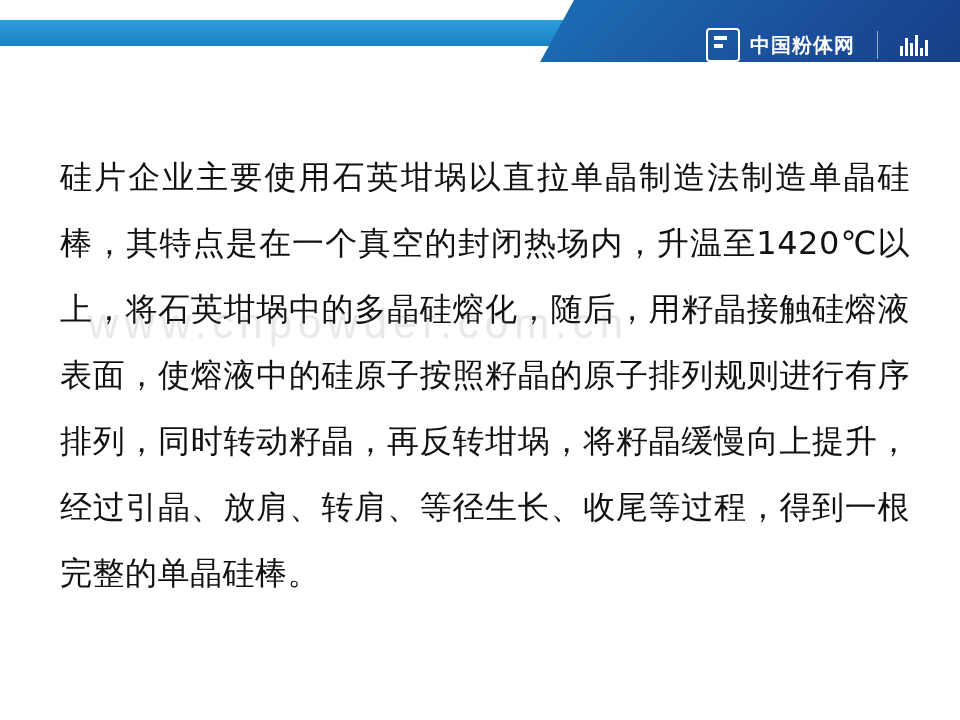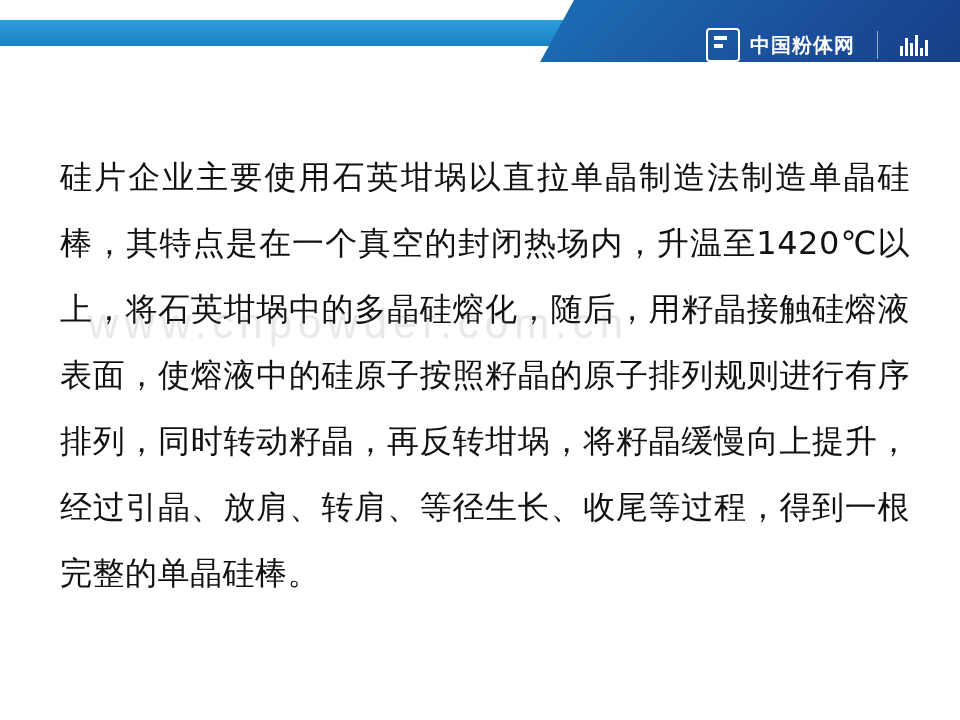--- a/index.html
+++ b/index.html
@@ -54,25 +54,24 @@
     background: linear-gradient(135deg, #1c6fb5 0%, #1b4f9c 60%, #173f86 100%);
     clip-path: polygon(34px 0, 420px 0, 420px 62px, 0 62px);
   }
   .header-right-inner {
     position: absolute;
     right: 0;
     top: 0;
     width: 420px;
     height: 62px;
     display: flex;
-    align-items: flex-start;
+    align-items: flex-end;
     justify-content: flex-end;
     padding-right: 24px;
     box-sizing: border-box;
-    margin-top: 28px;
   }
   .logo-group {
     display: flex;
     align-items: center;
     gap: 10px;
   }
   .logo-mark {
     width: 30px;
     height: 30px;
     border: 2px solid #ffffff;

